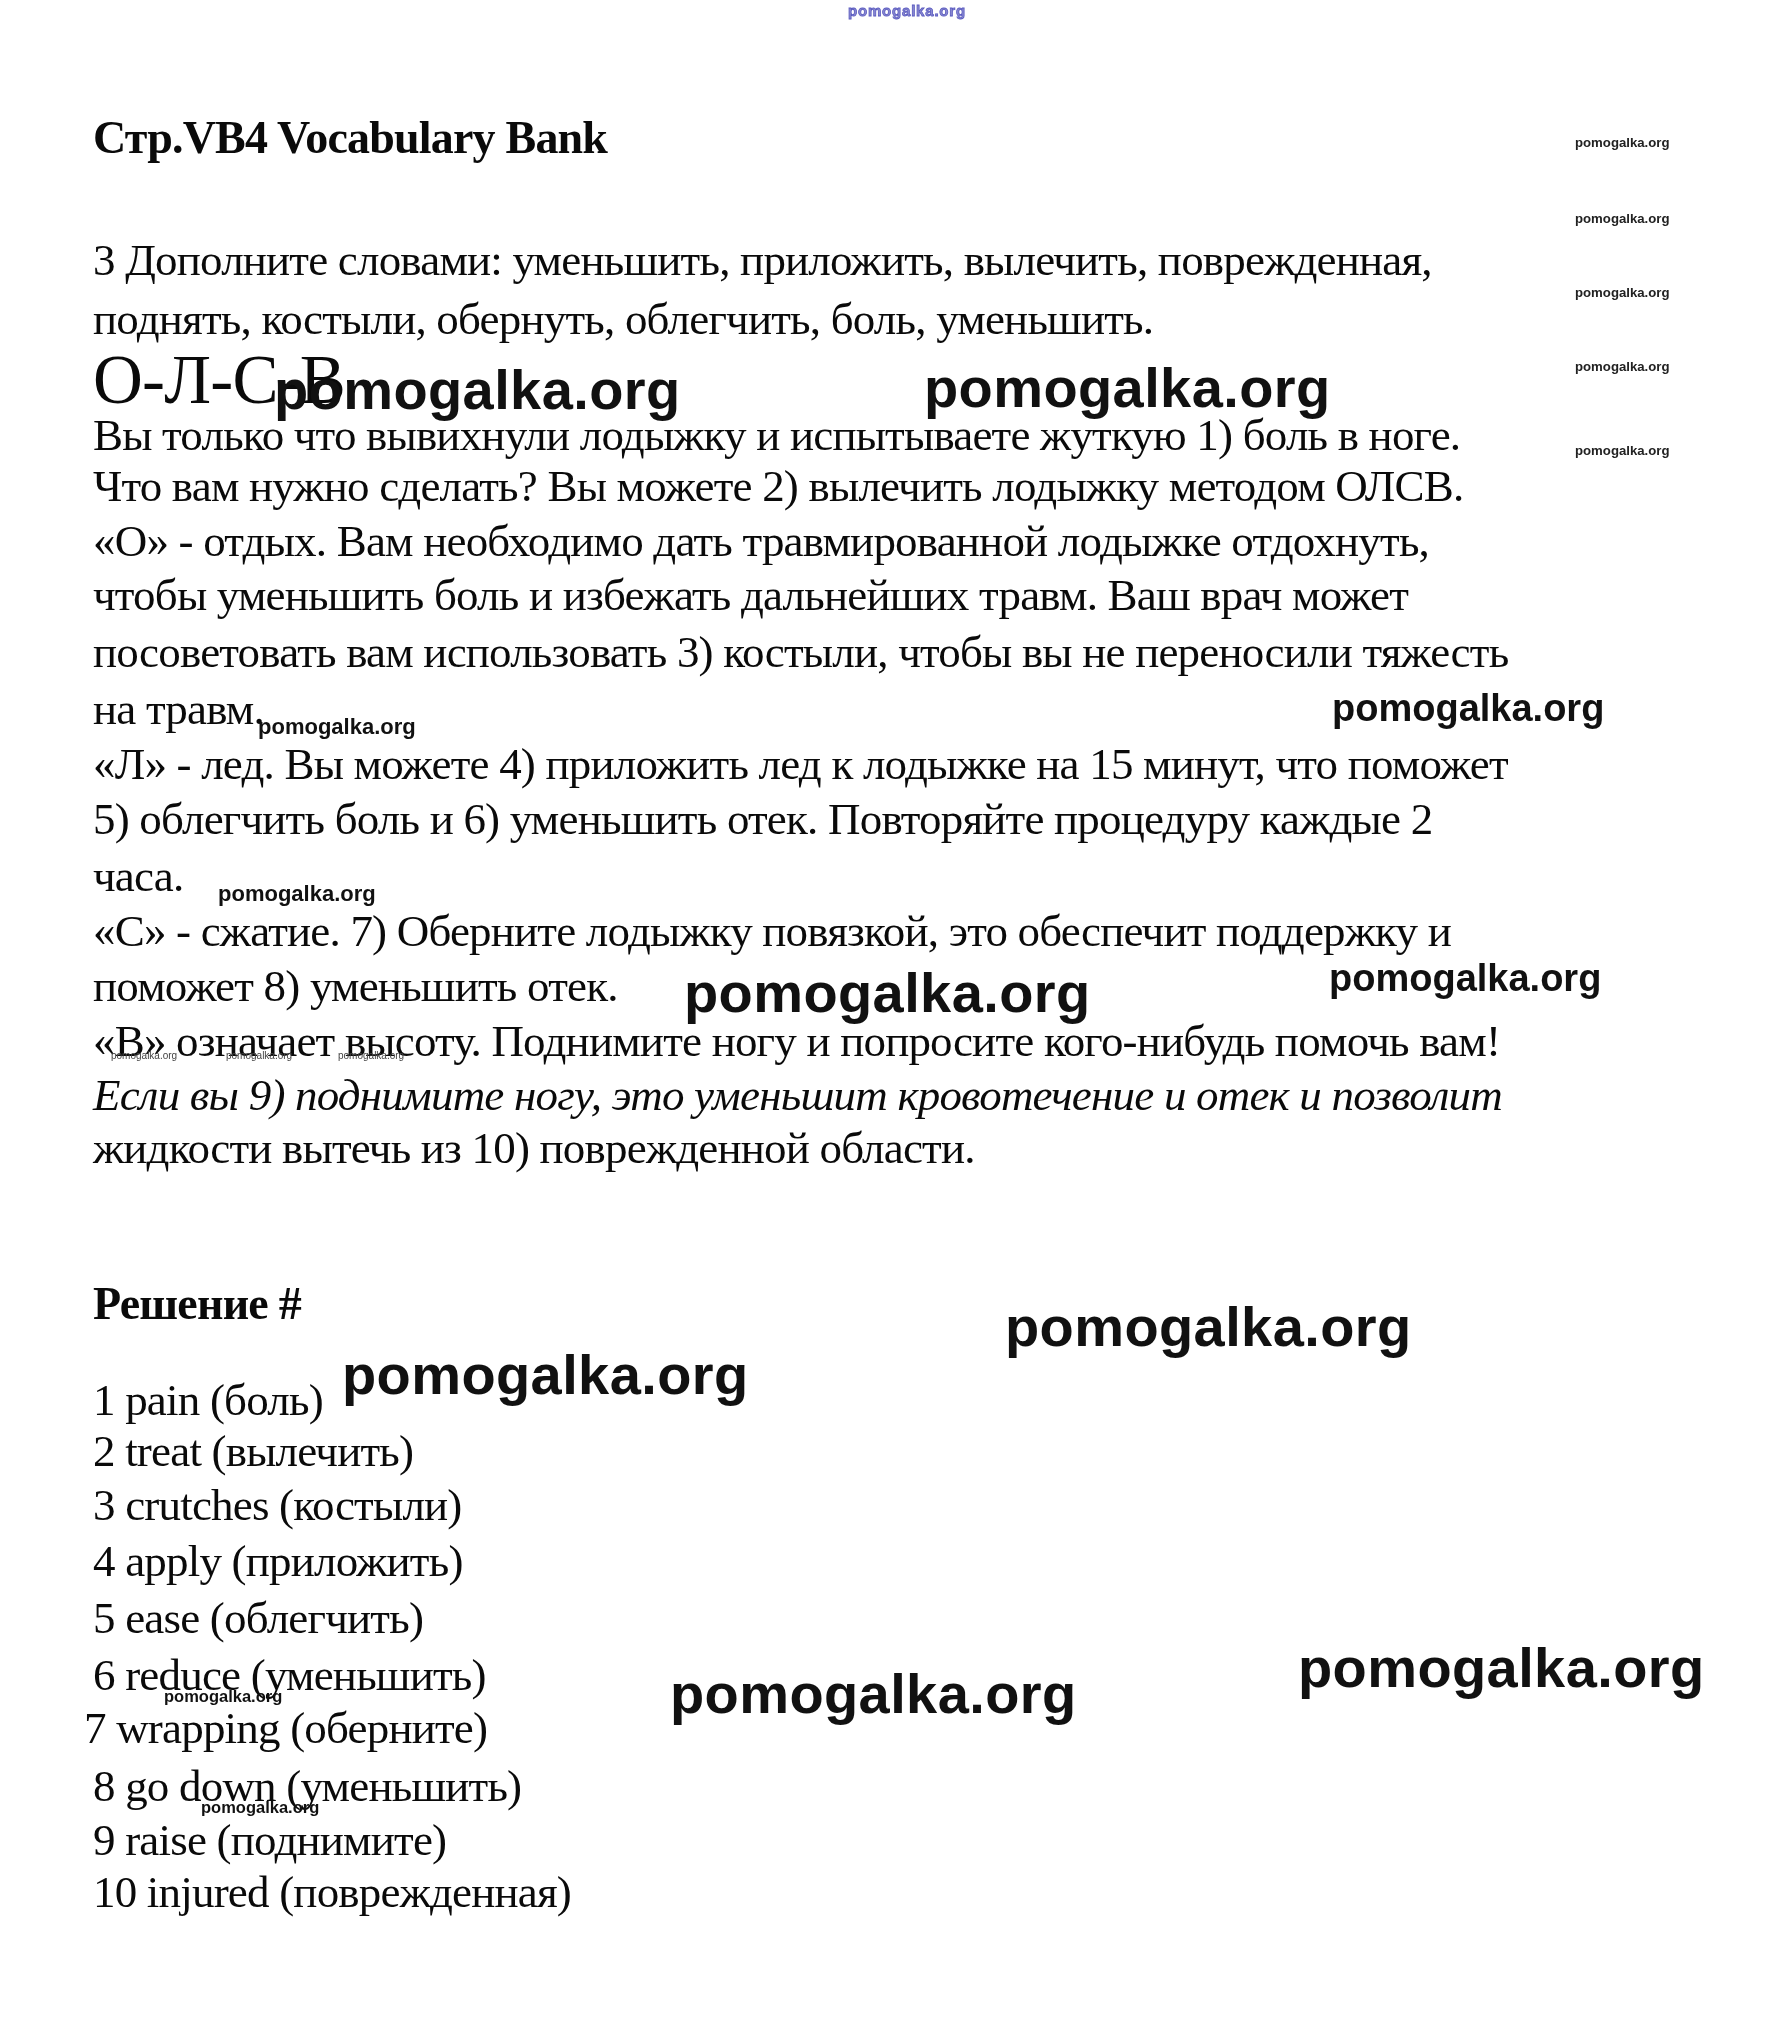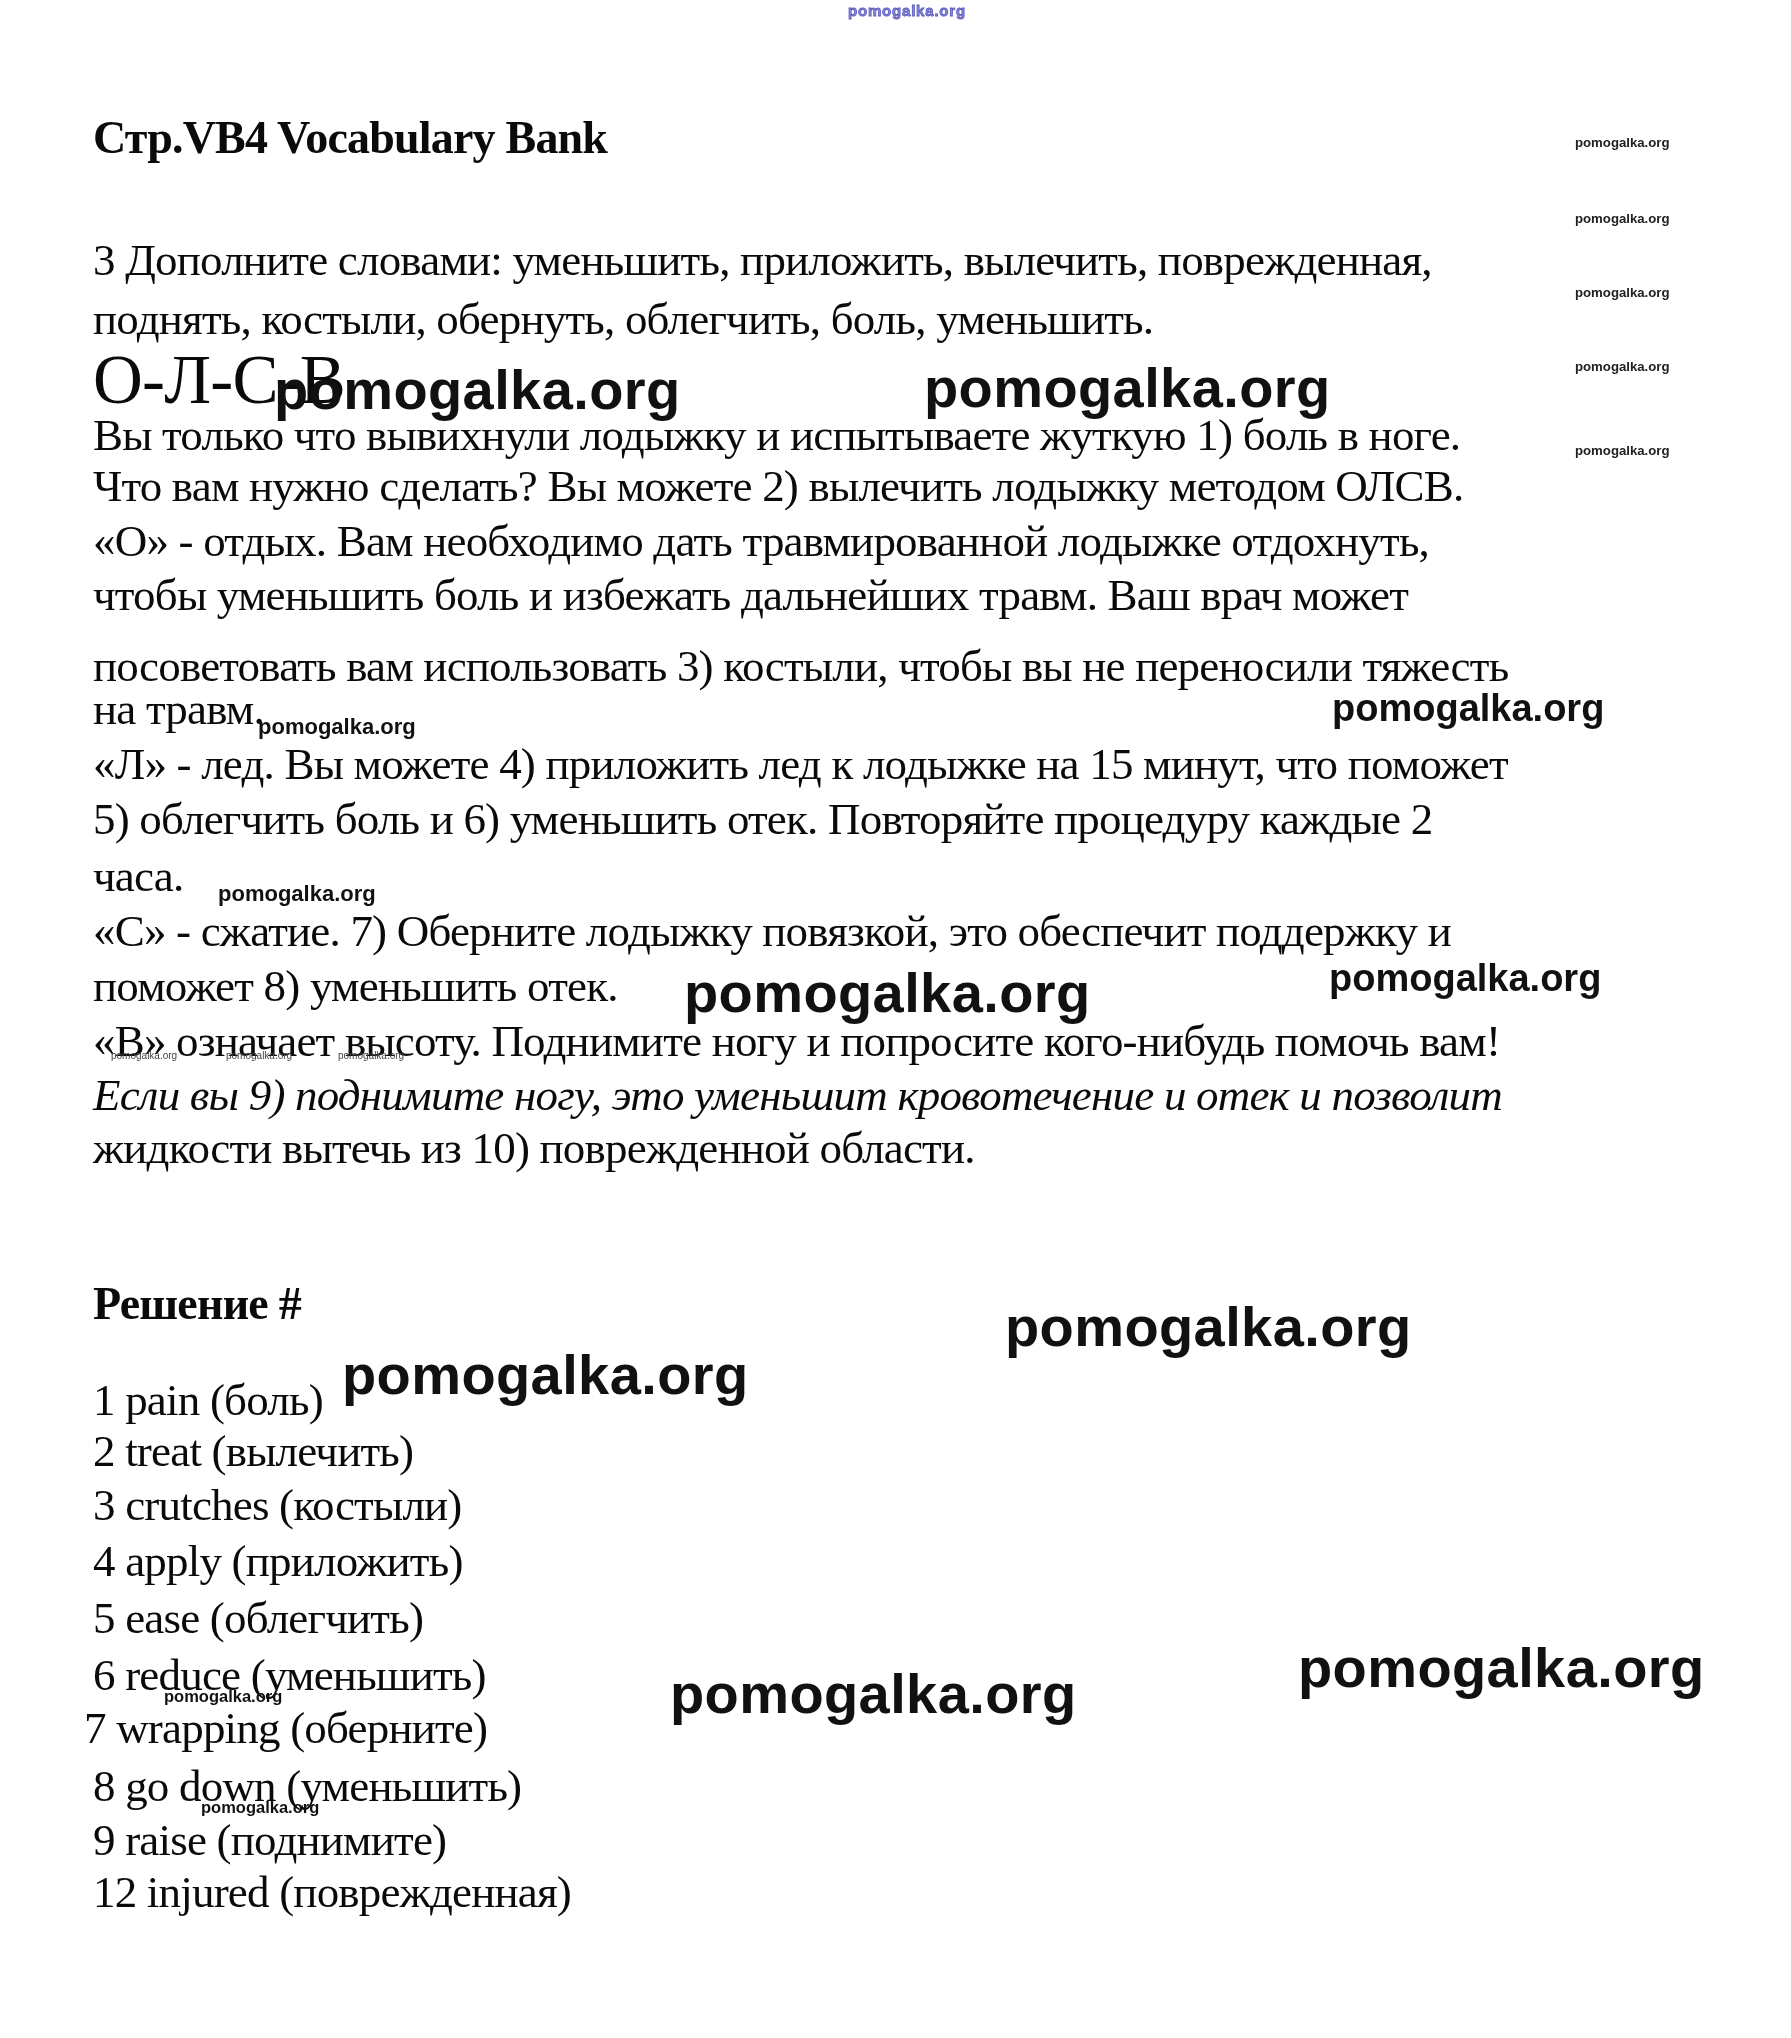--- a/index.html
+++ b/index.html
@@ -66,21 +66,21 @@
   <div class="tline" style="left:93px;top:294px;">поднять, костыли, обернуть, облегчить, боль, уменьшить.</div>
 
   <div class="tline acronym" style="left:93px;top:341px;">О-Л-С-В</div>
   <div class="wm large" style="left:274px;top:362px;">pomogalka.org</div>
   <div class="wm large" style="left:924px;top:360px;">pomogalka.org</div>
 
   <div class="tline" style="left:93px;top:410px;">Вы только что вывихнули лодыжку и испытываете жуткую 1) боль в ноге.</div>
   <div class="tline" style="left:93px;top:461px;">Что вам нужно сделать? Вы можете 2) вылечить лодыжку методом ОЛСВ.</div>
   <div class="tline" style="left:93px;top:516px;">«О» - отдых. Вам необходимо дать травмированной лодыжке отдохнуть,</div>
   <div class="tline" style="left:93px;top:570px;">чтобы уменьшить боль и избежать дальнейших травм. Ваш врач может</div>
-  <div class="tline" style="left:93px;top:627px;margin-top:14px;">посоветовать вам использовать 3) костыли, чтобы вы не переносили тяжесть</div>
+  <div class="tline" style="left:93px;top:627px;">посоветовать вам использовать 3) костыли, чтобы вы не переносили тяжесть</div>
   <div class="tline" style="left:93px;top:684px;">на травм.</div>
   <div class="tline" style="left:93px;top:739px;">«Л» - лед. Вы можете 4) приложить лед к лодыжке на 15 минут, что поможет</div>
   <div class="tline" style="left:93px;top:794px;">5) облегчить боль и 6) уменьшить отек. Повторяйте процедуру каждые 2</div>
   <div class="tline" style="left:93px;top:851px;">часа.</div>
   <div class="tline" style="left:93px;top:906px;">«С» - сжатие. 7) Оберните лодыжку повязкой, это обеспечит поддержку и</div>
   <div class="tline" style="left:93px;top:961px;">поможет 8) уменьшить отек.</div>
   <div class="tline" style="left:93px;top:1016px;">«В» означает высоту. Поднимите ногу и попросите кого-нибудь помочь вам!</div>
   <div class="tline" style="left:93px;top:1070px;font-style:italic;">Если вы 9) поднимите ногу, это уменьшит кровотечение и отек и позволит</div>
   <div class="tline" style="left:93px;top:1123px;">жидкости вытечь из 10) поврежденной области.</div>
 
@@ -99,21 +99,21 @@
 
   <div class="tline" style="left:93px;top:1375px;">1 pain (боль)</div>
   <div class="tline" style="left:93px;top:1426px;">2 treat (вылечить)</div>
   <div class="tline" style="left:93px;top:1480px;">3 crutches (костыли)</div>
   <div class="tline" style="left:93px;top:1536px;">4 apply (приложить)</div>
   <div class="tline" style="left:93px;top:1593px;">5 ease (облегчить)</div>
   <div class="tline" style="left:93px;top:1650px;">6 reduce (уменьшить)</div>
   <div class="tline" style="left:84px;top:1703px;">7 wrapping (оберните)</div>
   <div class="tline" style="left:93px;top:1761px;">8 go down (уменьшить)</div>
   <div class="tline" style="left:93px;top:1815px;">9 raise (поднимите)</div>
-  <div class="tline" style="left:93px;top:1867px;">12 injured (поврежденная)</div>
+  <div class="tline" style="left:93px;top:1867px;">10 injured (поврежденная)</div>
 
   <div class="wm small" style="left:164px;top:1688px;">pomogalka.org</div>
   <div class="wm large" style="left:1298px;top:1640px;">pomogalka.org</div>
   <div class="wm large" style="left:670px;top:1666px;">pomogalka.org</div>
   <div class="wm small" style="left:201px;top:1799px;">pomogalka.org</div>
 
 </div>
 
 
 </body></html>

